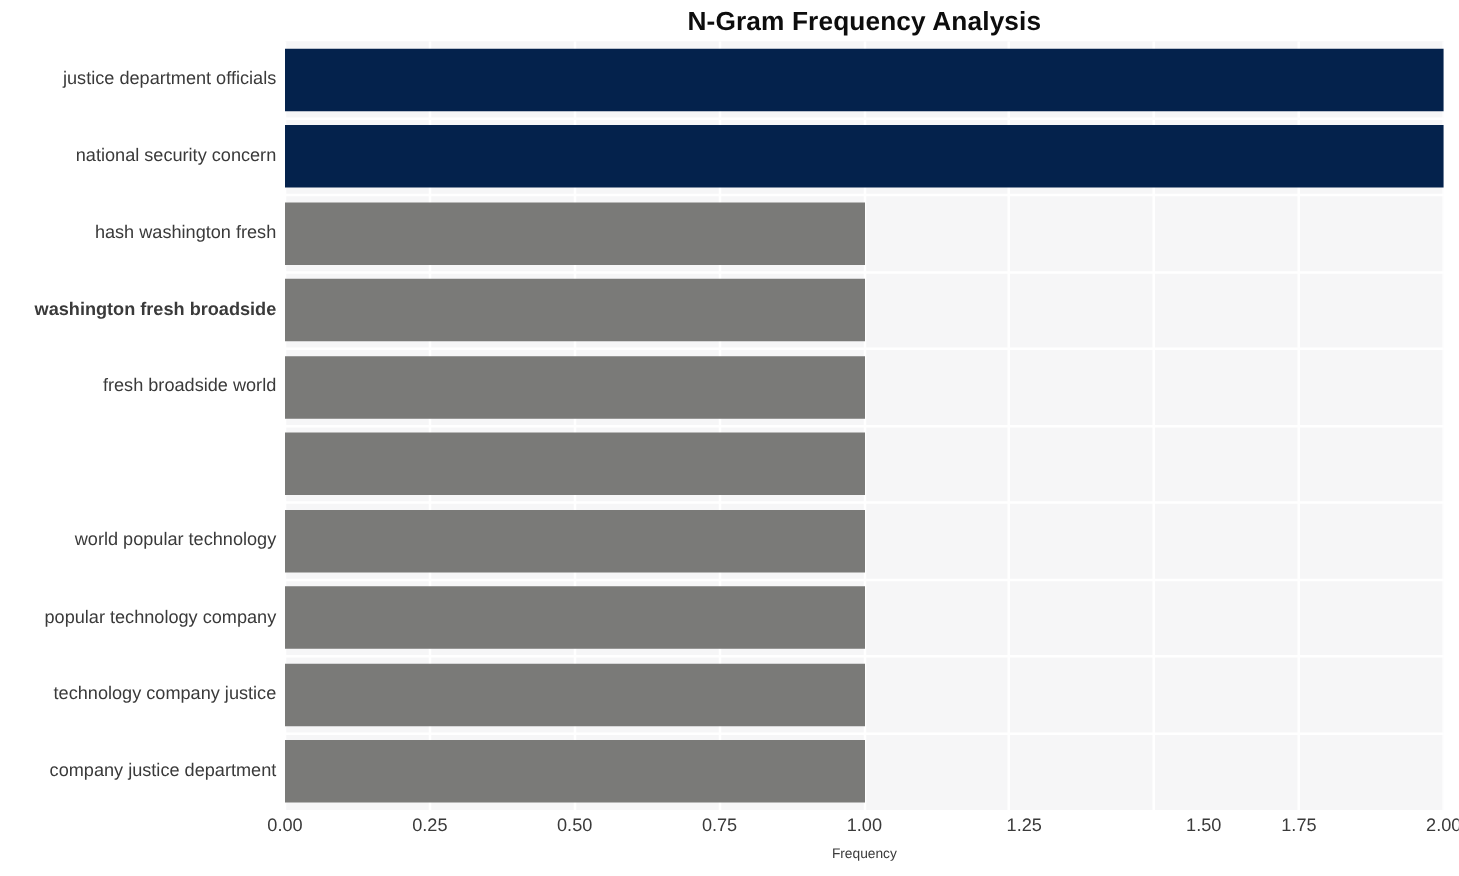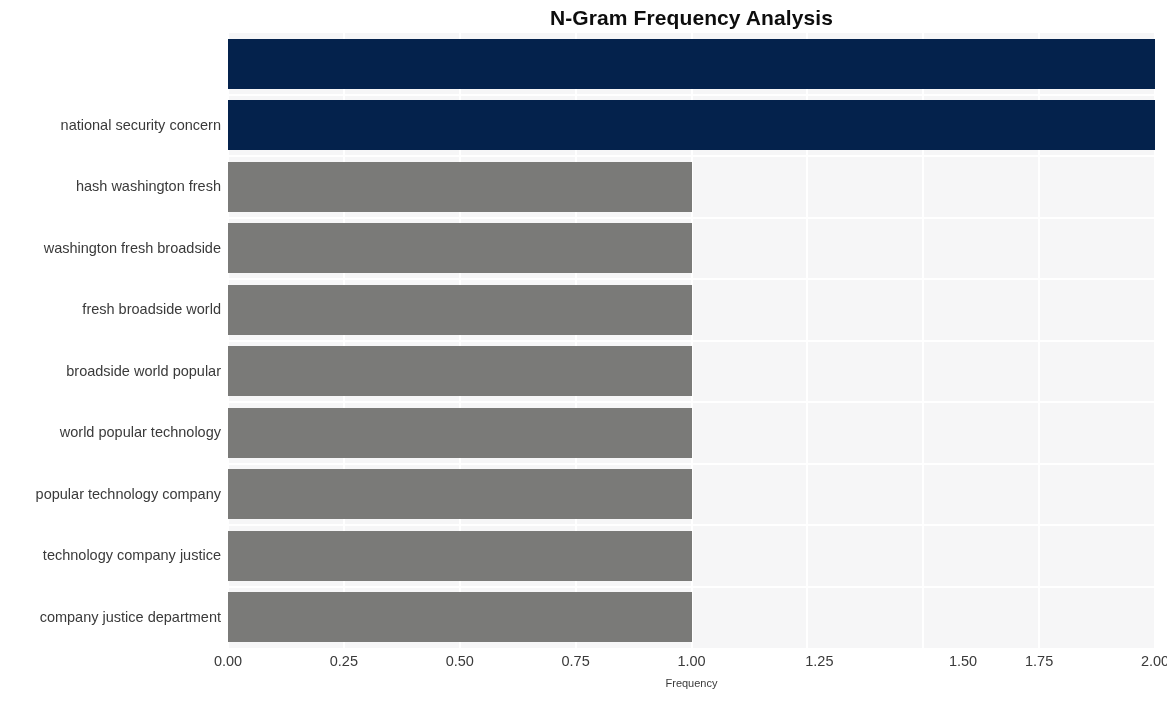--- a/index.html
+++ b/index.html
@@ -155,25 +155,25 @@
         <div class="bar" title="fresh broadside world: 1" style="top: 251.75px; width: 463.5px; background: rgb(122, 122, 120);"></div>
         <div class="bar" title="broadside world popular: 1" style="top: 313.25px; width: 463.5px; background: rgb(122, 122, 120);"></div>
         <div class="bar" title="world popular technology: 1" style="top: 374.75px; width: 463.5px; background: rgb(122, 122, 120);"></div>
         <div class="bar" title="popular technology company: 1" style="top: 436.25px; width: 463.5px; background: rgb(122, 122, 120);"></div>
         <div class="bar" title="technology company justice: 1" style="top: 497.75px; width: 463.5px; background: rgb(122, 122, 120);"></div>
         <div class="bar" title="company justice department: 1" style="top: 559.25px; width: 463.5px; background: rgb(122, 122, 120);"></div>
       </div>
   </div>
 
   <div id="ytick-layer">
+      <div class="ytick" style="top: 22.25px;">justice department officials</div>
       <div class="ytick" style="top: 83.75px;">national security concern</div>
       <div class="ytick" style="top: 145.25px;">hash washington fresh</div>
-      <div class="ytick" style="top: 206.75px;">washington fresh broadside</div>
+      <div class="ytick" style="top: 206.75px; font-weight: bold;">washington fresh broadside</div>
       <div class="ytick" style="top: 268.25px;">fresh broadside world</div>
-      <div class="ytick" style="top: 329.75px;">broadside world popular</div>
       <div class="ytick" style="top: 391.25px;">world popular technology</div>
       <div class="ytick" style="top: 452.75px;">popular technology company</div>
       <div class="ytick" style="top: 514.25px;">technology company justice</div>
       <div class="ytick" style="top: 575.75px;">company justice department</div>
     </div>
 
   <div id="xtick-layer">
       <div class="xtick" style="left: 0px;">0.00</div>
       <div class="xtick" style="left: 115.875px;">0.25</div>
       <div class="xtick" style="left: 231.75px;">0.50</div>

